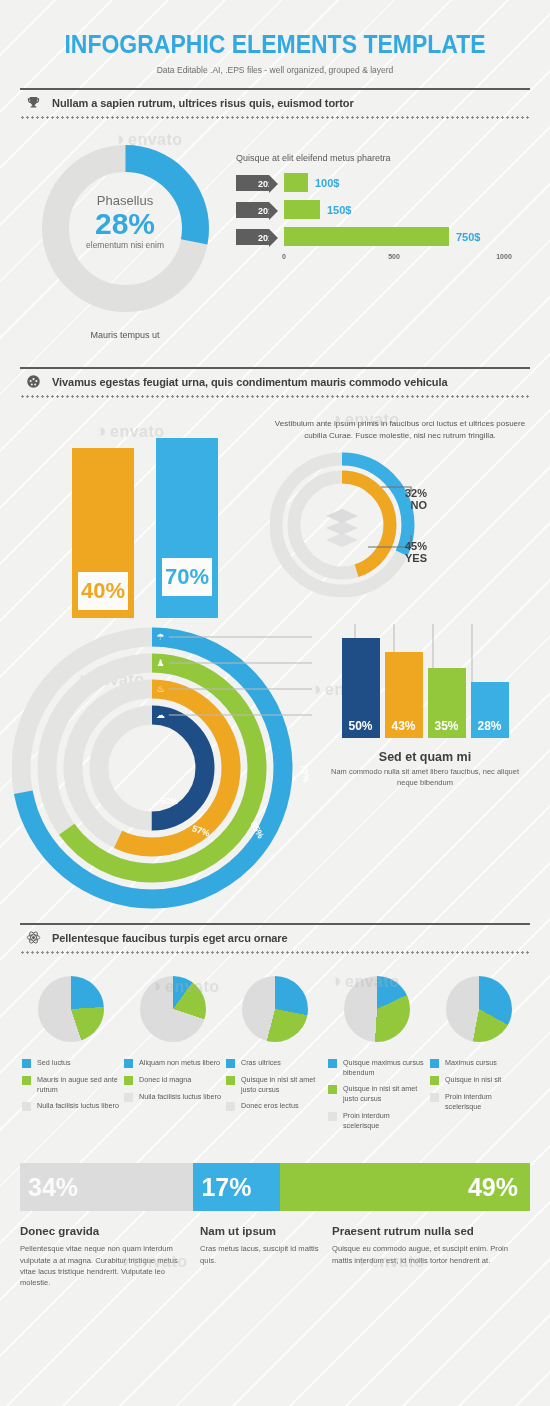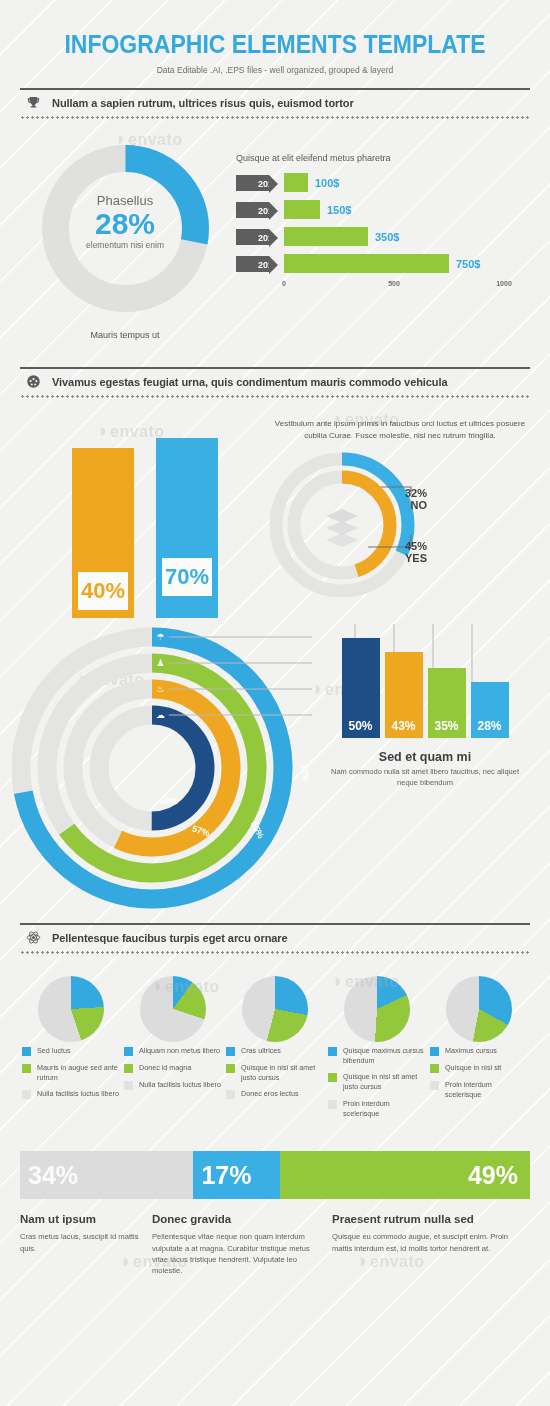--- a/index.html
+++ b/index.html
@@ -133,21 +133,21 @@
   .mb span { font-size: 12px; font-weight: bold; color: #fff;
     font-family: "Liberation Sans Narrow", "Liberation Sans", sans-serif; }
   .mb-title { text-align: center; font-size: 12.5px; font-weight: bold; color: #3f3f3f;
     margin-top: 12px; font-family: "Liberation Sans Narrow", "Liberation Sans", sans-serif; }
   .mb-sub { text-align: center; font-size: 7.5px; color: #636363; line-height: 1.4; margin-top: 3px; }
 
   
   .pies { display: flex; justify-content: space-between; padding: 22px 2px 0; }
   .pie-col { width: 98px; }
   .pie { width: 66px; height: 66px; border-radius: 50%; margin: 0 auto; }
-  .legend { margin-top: 4px; }
+  .legend { margin-top: 16px; }
   .leg-item { display: flex; margin-bottom: 7px; }
   .leg-sw { width: 9px; height: 9px; flex: 0 0 9px; margin-top: 1px; }
   .leg-tx { font-size: 7.2px; color: #5a5a5a; margin-left: 6px; line-height: 1.35; }
 
   
   .stack { display: flex; height: 48px; margin: 0 20px; }
   .st-seg { display: flex; align-items: center; position: relative; }
   .st-seg span {
     font-size: 25px; font-weight: bold; color: #fff;
     font-family: "Liberation Sans Narrow", "Liberation Sans", sans-serif;
@@ -213,27 +213,20 @@
           <div class="hbar-track">
               <div class="hbar-fill" style="width:24px"></div>
             <div class="hbar-val">100$</div>
             </div>
         </div>
         <div class="hbar-row">
           <div class="year-tag">2012</div>
           <div class="hbar-track">
               <div class="hbar-fill" style="width:36px"></div>
             <div class="hbar-val">150$</div>
-            </div>
-        </div>
-        <div class="hbar-row">
-          <div class="year-tag">2011</div>
-          <div class="hbar-track">
-              <div class="hbar-fill" style="width:84px"></div>
-            <div class="hbar-val">350$</div>
             </div>
         </div>
         <div class="hbar-row">
           <div class="year-tag">2010</div>
           <div class="hbar-track">
               <div class="hbar-fill" style="width:165px"></div>
             <div class="hbar-val">750$</div>
             </div>
         </div>
 
@@ -467,28 +460,28 @@
       </div>
       <div class="st-seg" style="width:17%; background:#3aafe4; justify-content:flex-start; padding-left:8px;">
         <span>17%</span>
       </div>
       <div class="st-seg" style="width:49%; background:#93c83d; justify-content:flex-end; padding-right:12px;">
         <span>49%</span>
       </div>
     </div>
 
     <div class="btm">
+      <div class="btm-col" style="width:168px">
+        <div class="btm-h">Donec gravida</div>
+        <div class="btm-p">Pellentesque vitae neque non quam interdum vulputate a at magna. Curabitur tristique metus vitae lacus tristique hendrerit. Vulputate leo molestie.</div>
+      </div>
       <div class="btm-col" style="width:120px">
         <div class="btm-h">Nam ut ipsum</div>
         <div class="btm-p">Cras metus lacus, suscipit id mattis quis.</div>
       </div>
-      <div class="btm-col" style="width:168px">
-        <div class="btm-h">Donec gravida</div>
-        <div class="btm-p">Pellentesque vitae neque non quam interdum vulputate a at magna. Curabitur tristique metus vitae lacus tristique hendrerit. Vulputate leo molestie.</div>
-      </div>
       <div class="btm-col" style="width:182px; ">
         <div class="btm-h">Praesent rutrum nulla sed</div>
         <div class="btm-p">Quisque eu commodo augue, et suscipit enim. Proin mattis interdum est, id mollis tortor hendrerit at.</div>
       </div>
     </div>
   </div>
 
 </div>
 
 </body></html>

